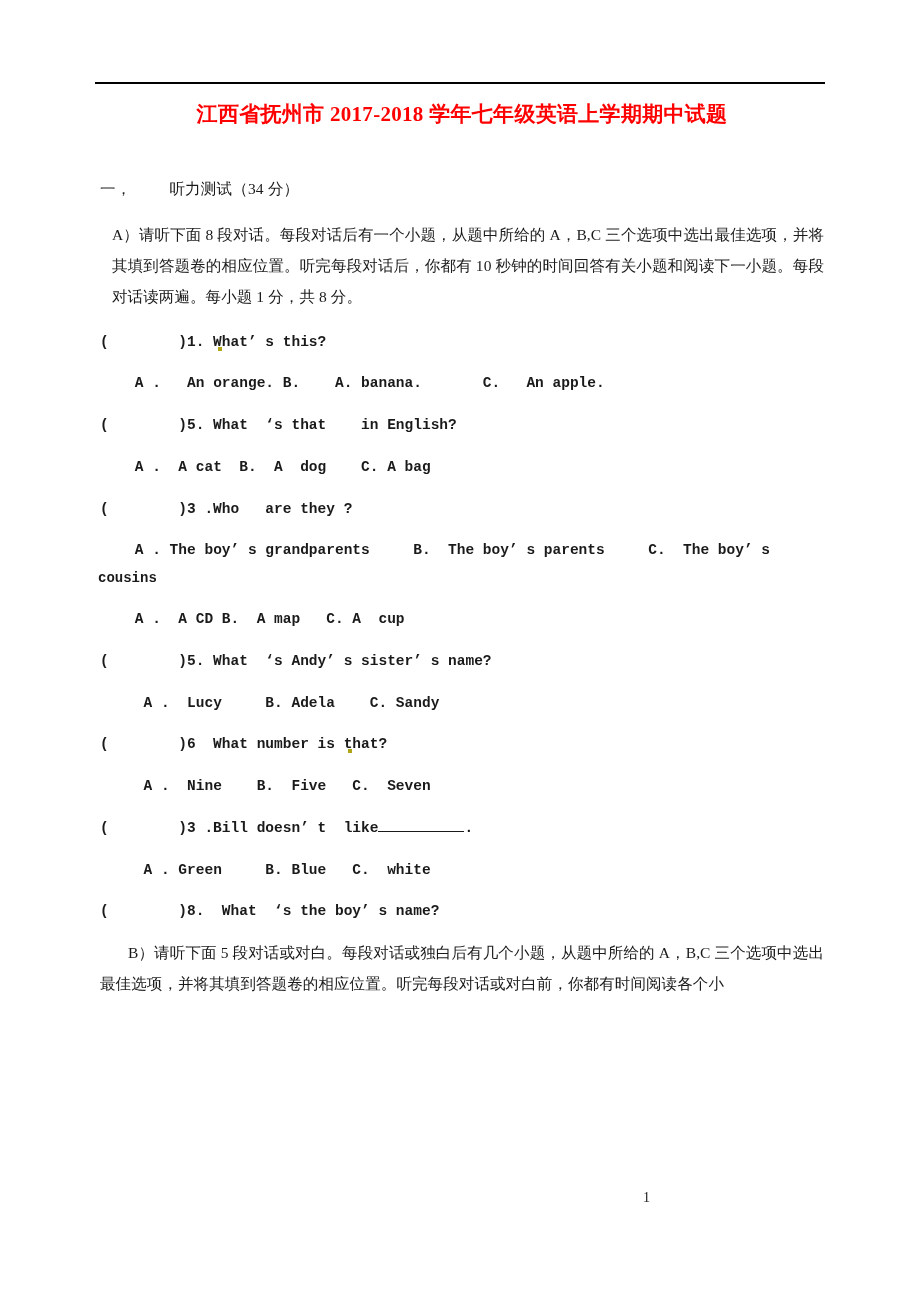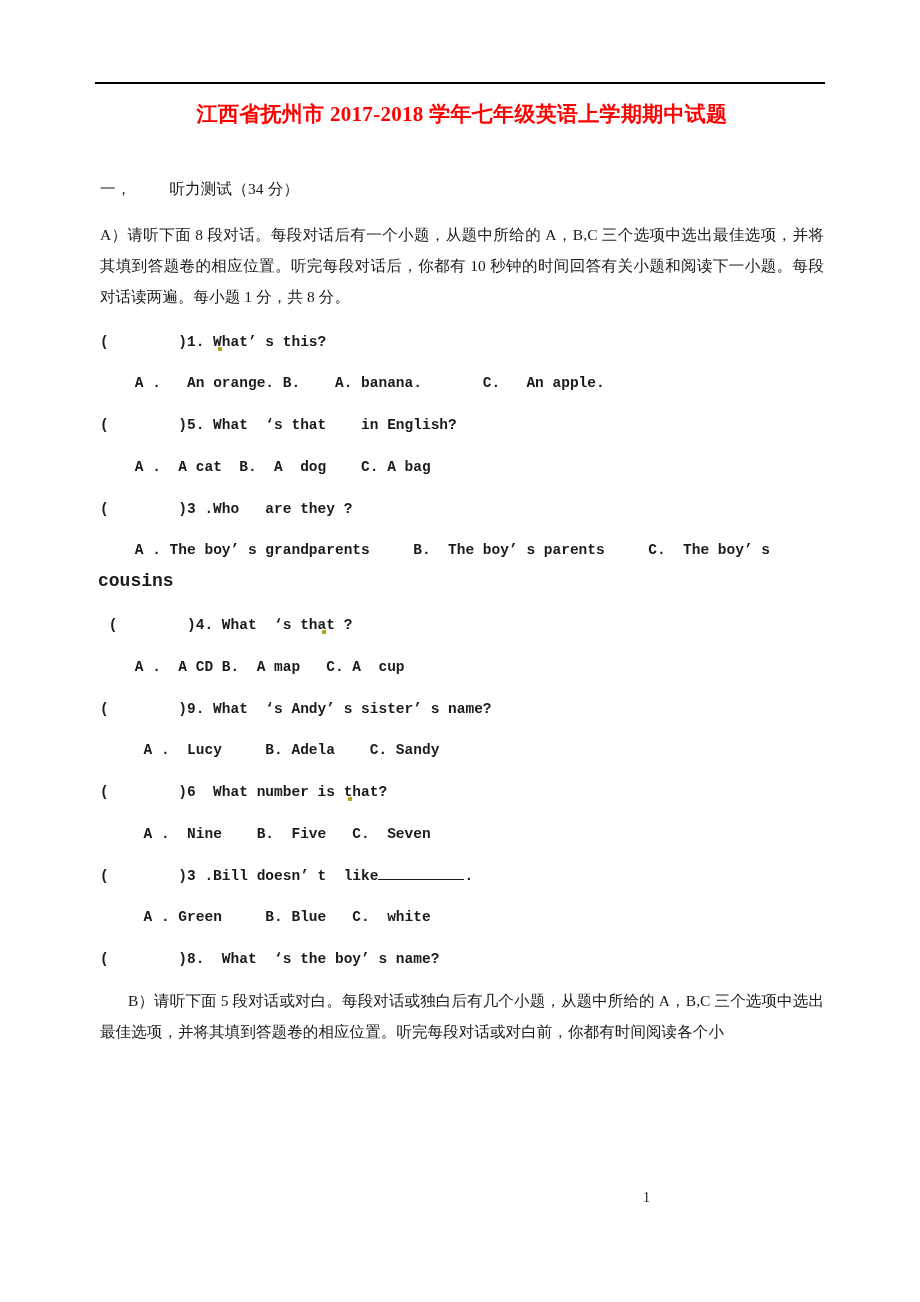--- a/index.html
+++ b/index.html
@@ -60,20 +60,21 @@
   .section-head .num { margin-right: 4px; }
   .section-head .txt { margin-left: 34px; }
 
   .para {
     font-size: 15.5px;
     line-height: 2.0;
     text-align: justify;
     text-justify: inter-ideograph;
     margin-top: 18px;
     letter-spacing: 0.1px;
+    margin-left: 12px;
   }
   .para-b {
     font-size: 15.5px;
     line-height: 2.0;
     text-align: justify;
     margin-top: 14px;
     text-indent: 28px;
     letter-spacing: 0.1px;
   }
 
@@ -88,21 +89,21 @@
   }
   .oline {
     font-family: "Liberation Mono", "DejaVu Sans Mono", monospace;
     font-size: 14.5px;
     line-height: 1.5;
     white-space: pre-wrap;
     margin-top: 20px;
   }
   .cont-line {
     font-family: "Liberation Mono", "DejaVu Sans Mono", monospace;
-    font-size: 18px;
+    font-size: 14px;
     line-height: 1.5;
     white-space: pre-wrap;
     margin-top: 6px;
     margin-left: -2px;
   }
 
   .blank-u {
     display: inline-block;
     width: 86px;
     border-bottom: 1px solid #1a1a1a;
@@ -152,24 +153,23 @@
       <div class="qline"><span>(        )</span><span>1. W</span><span class="mark"></span><span>hat’ s this?</span></div>
       <div class="oline">    A .   An orange. B.    A. banana.       C.   An apple.</div>
 
       <div class="qline"><span>(        )</span><span>5. What  ‘s that    in English?</span></div>
       <div class="oline">    A .  A cat  B.  A  dog    C. A bag</div>
 
       <div class="qline"><span>(        )</span><span>3 .Who   are they ?</span></div>
       <div class="oline">    A . The boy’ s grandparents     B.  The boy’ s parents     C.  The boy’ s</div>
       <div class="cont-line">cousins</div>
 
-      <div class="qline"><span> (        )</span><span>4. What  ‘s tha</span><span class="mark"></span><span>t ?</span></div>
       <div class="oline">    A .  A CD B.  A map   C. A  cup</div>
 
-      <div class="qline"><span>(        )</span><span>9. What  ‘s Andy’ s sister’ s name?</span></div>
+      <div class="qline"><span>(        )</span><span>5. What  ‘s Andy’ s sister’ s name?</span></div>
       <div class="oline">     A .  Lucy     B. Adela    C. Sandy</div>
 
       <div class="qline"><span>(        )</span><span>6  What number is t</span><span class="mark"></span><span>hat?</span></div>
       <div class="oline">     A .  Nine    B.  Five   C.  Seven</div>
 
       <div class="qline"><span>(        )</span><span>3 .Bill doesn’ t  like</span><span class="blank-u"></span><span>.</span></div>
       <div class="oline">     A . Green     B. Blue   C.  white</div>
 
       <div class="qline"><span>(        )</span><span>8.  What  ‘s the boy’ s name?</span></div>
 

